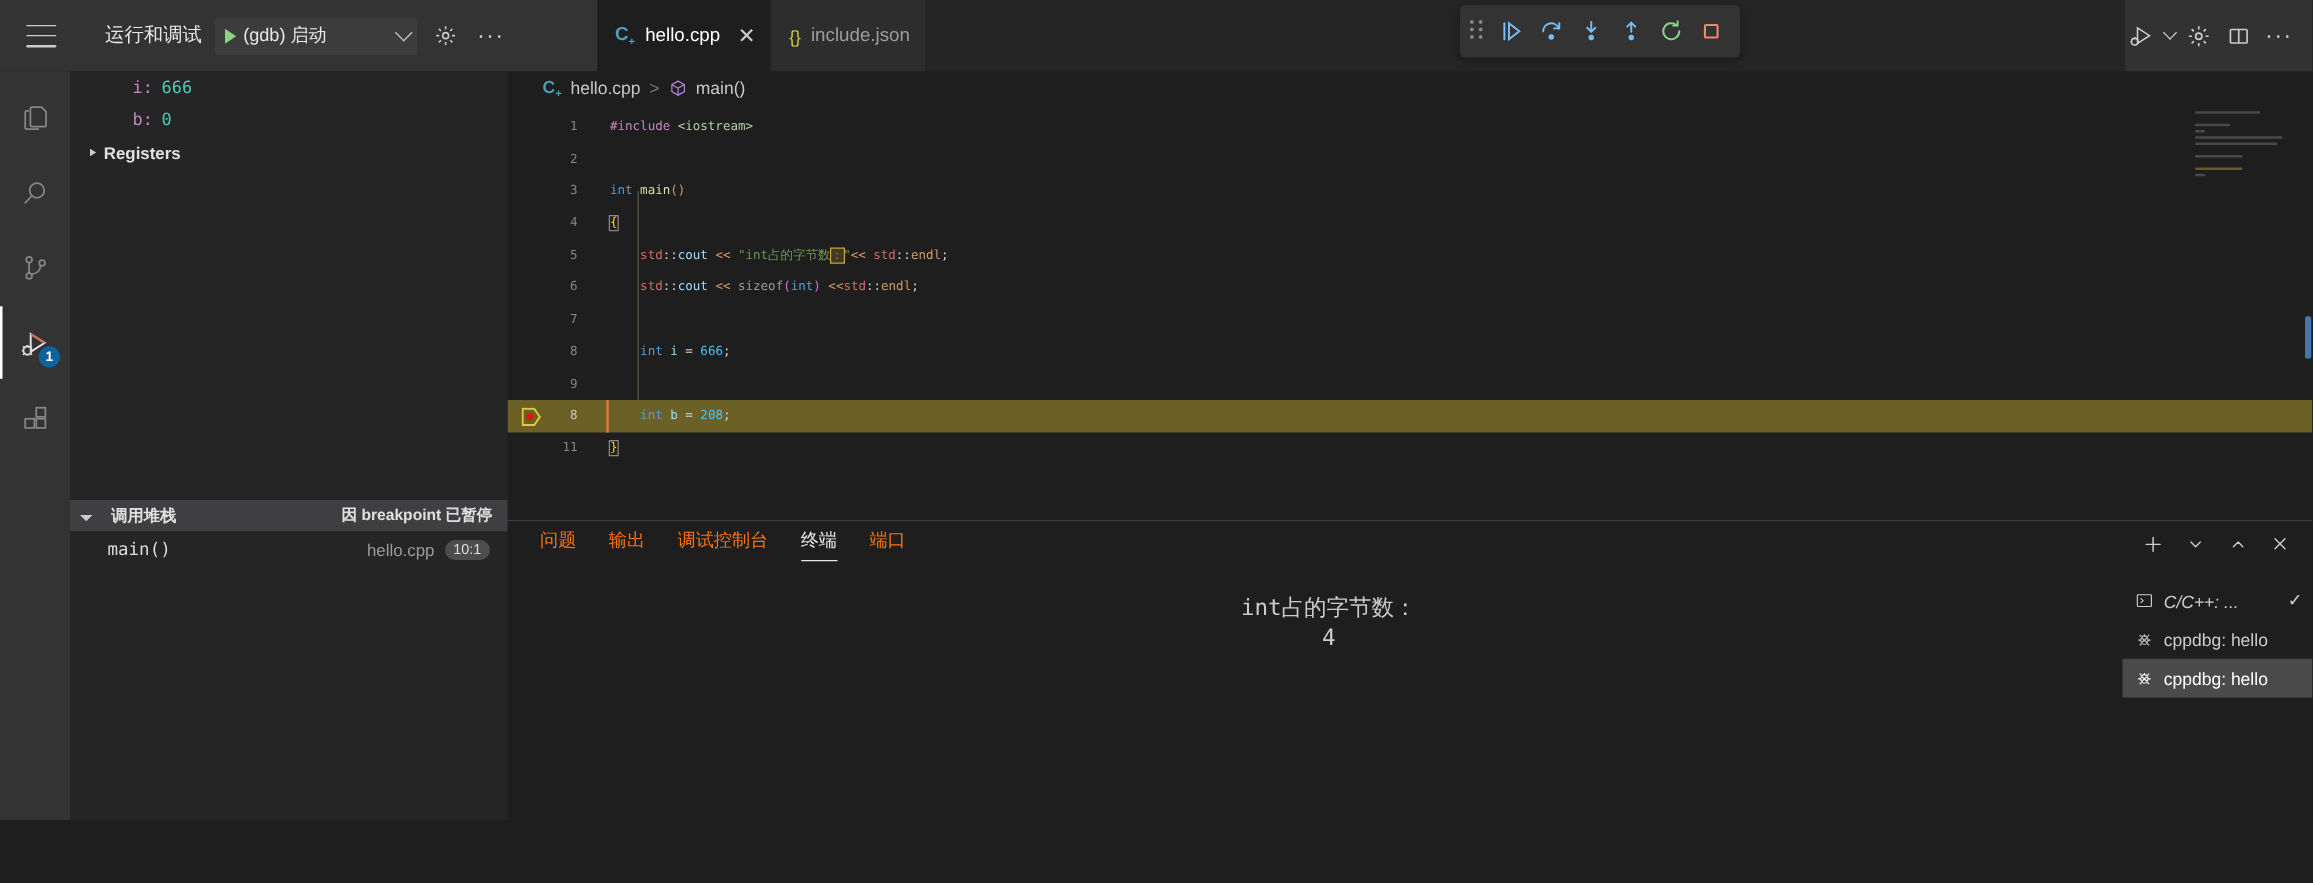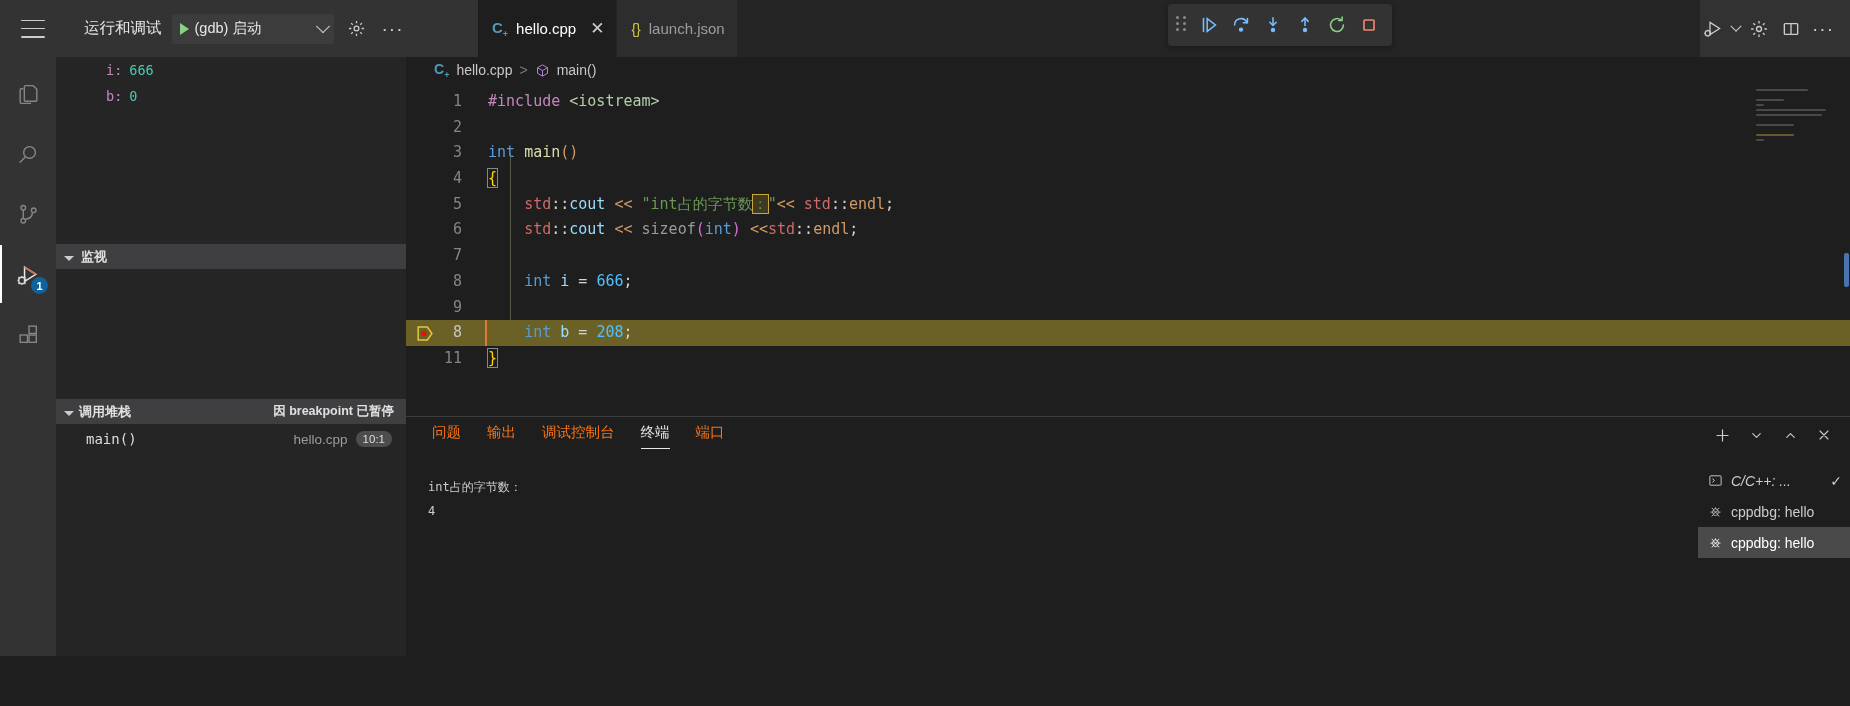--- a/index.html
+++ b/index.html
@@ -114,21 +114,21 @@
 
   
   .editor-col { flex: 1; display:flex; flex-direction: column; min-width: 0; background:#1e1e1e; }
   .breadcrumb { height: 26px; display:flex; align-items:center; gap:7px; padding-left: 28px; font-size: 14px; color:#a9a9a9; }
   .bc-sep { color:#7a7a7a; }
   .bc-main { color:#c8c8c8; }
   .editor-area { flex: 1; position: relative; overflow: hidden; display:flex; }
   .code-wrap { flex:1; position:relative; padding-top: 6px; }
   pre.code {
     font-family: "DejaVu Sans Mono", "Liberation Mono", monospace;
-    font-size: 15px; line-height: 25.7px; margin: 0; color: #d4d4d4;
+    font-size: 10px; line-height: 25.7px; margin: 0; color: #d4d4d4;
     white-space: pre;
   }
   .ln { display:inline-block; width: 56px; text-align: right; color:#858585; margin-right: 26px;
         font-family:"DejaVu Sans Mono","Liberation Mono",monospace; }
   .cl { display:block; position:relative; height:25.7px; }
   .cl.current { background: #6b6127; }
   .cl.current .ln { color:#c6c6c6; }
   .cl.current::after { content:""; position:absolute; left:79px; top:0; bottom:0; width:2px; background:#e07a3c; }
 
   .bp-marker { position:absolute; left: 11px; top: 6px; width: 17px; height: 15px; }
@@ -163,21 +163,21 @@
   .panel-head { height: 36px; display:flex; align-items:center; padding-left: 26px; gap: 26px; position: relative; }
   .p-tab { font-size: 14.5px; color:#f97316; cursor:pointer; position:relative; padding-bottom: 5px; }
   .p-tab.active { color:#e7e7e7; }
   .p-tab.active::after { content:""; position:absolute; left:0; right:0; bottom:-2px; height:1.5px; background:#e7e7e7; }
   .panel-actions { margin-left:auto; display:flex; align-items:center; gap: 14px; padding-right: 16px; }
   .pa { width:20px; height:20px; display:flex; align-items:center; justify-content:center; cursor:pointer; color:#cccccc; }
 
   .panel-body { flex:1; display:flex; min-height: 0; }
   .term-out {
     flex:1; padding: 22px 0 0 22px; font-family:"DejaVu Sans Mono","Liberation Mono",monospace;
-    font-size: 12px; line-height: 24px; color:#cccccc; white-space: pre-wrap;
+    font-size: 18px; line-height: 24px; color:#cccccc; white-space: pre-wrap; text-align: center;
   }
   .term-list { width: 152px; flex: 0 0 152px; padding-top: 12px; }
   .tl-row { height: 31px; display:flex; align-items:center; gap:8px; padding-left:10px; font-size:14px;
             color:#cccccc; cursor:pointer; white-space:nowrap; overflow:hidden; }
   .tl-row.selected { background:#4a4a4a; }
   .tl-check { margin-left:auto; padding-right: 8px; color:#cccccc; }
 
   svg { display:block; }
 </style>
 </head>
@@ -214,21 +214,21 @@
     </div>
 
     <div class="tabs-area">
       <div class="tab active">
         <span class="cpp-ic">C<sub style="font-size:9px">+</sub></span>
         <span>hello.cpp</span>
         <span class="tab-x">✕</span>
       </div>
       <div class="tab">
         <span class="json-ic">{}</span>
-        <span>launch.json</span>
+        <span>include.json</span>
       </div>
 
       <div class="debug-toolbar">
         <span class="drag-dots">
             <i></i>
             <i></i>
             <i></i>
             <i></i>
             <i></i>
             <i></i>
@@ -349,34 +349,34 @@
           <div class="tree-row" style="padding-left:50px">
             <span class="var-name">i</span>
             <span class="var-name">:</span>
             <span class="var-val" style="margin-left:7px">666</span>
           </div>
           <div class="tree-row" style="padding-left:50px">
             <span class="var-name">b</span>
             <span class="var-name">:</span>
             <span class="var-val" style="margin-left:7px">0</span>
           </div>
+          <div class="tree-row" style="padding-left:16px">
+            <span class="twisty"></span>
+            <span class="bold-lbl" style="margin-left:4px">Registers</span>
+          </div>
         </div>
       </div>
 
       <div class="sb-section" style="margin-top:135px">
-        <div class="sect-header">
-          <span class="twisty open"></span>
-          <span>监视</span>
-        </div>
         <div class="sb-body" style="height:130px"></div>
       </div>
 
       <div class="sb-section">
         <div class="sect-header stack-header">
-          <span style="display:flex;align-items:center;gap:3px">
+          <span style="display:flex;align-items:center;gap:13px">
             <span class="twisty open"></span>
             <span>调用堆栈</span>
           </span>
           <span class="pauseinfo">因 breakpoint 已暂停</span>
         </div>
         <div class="sb-body">
           <div class="stack-row">
             <span class="fname">main()</span>
             <span class="right">
               <span class="file">hello.cpp</span>

